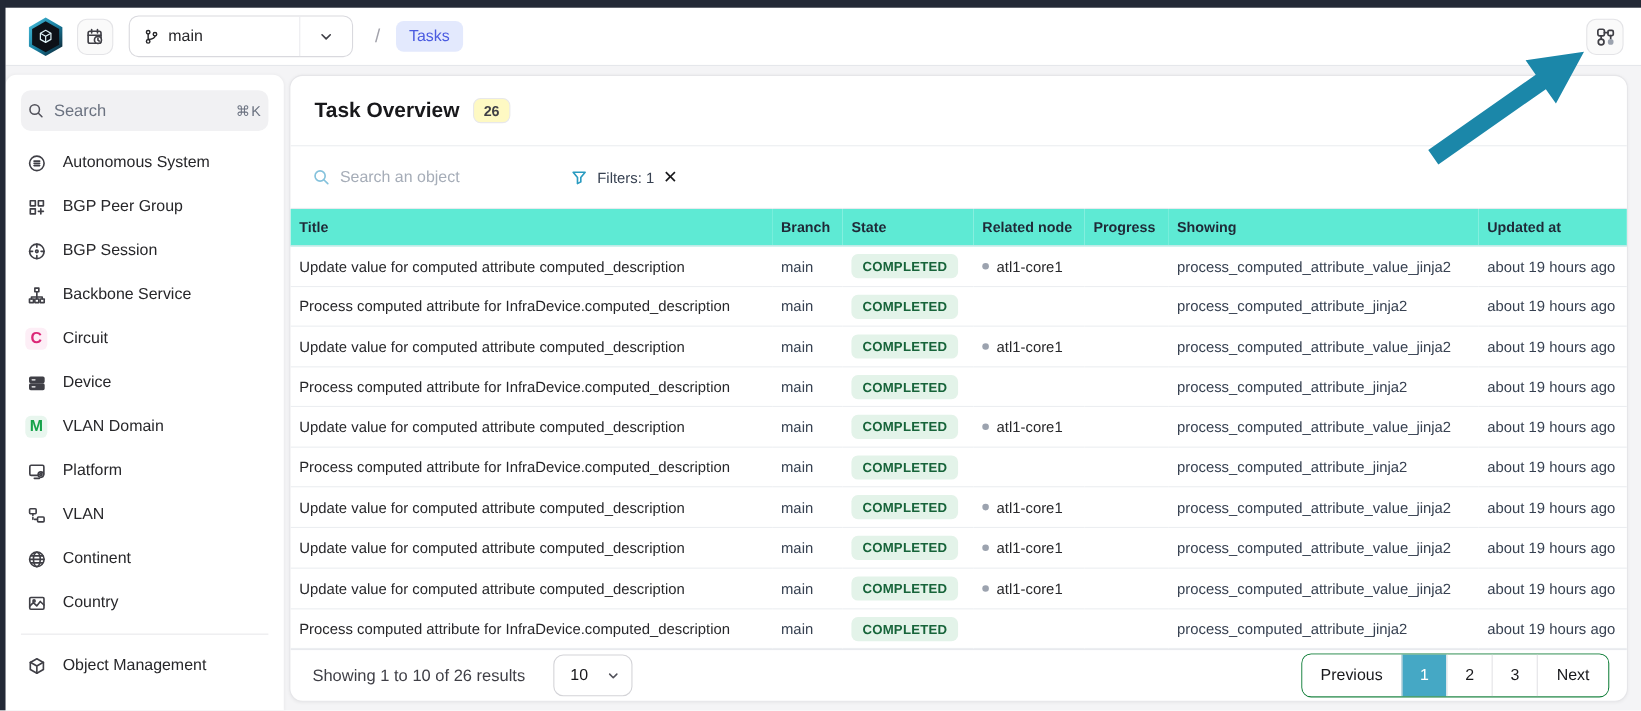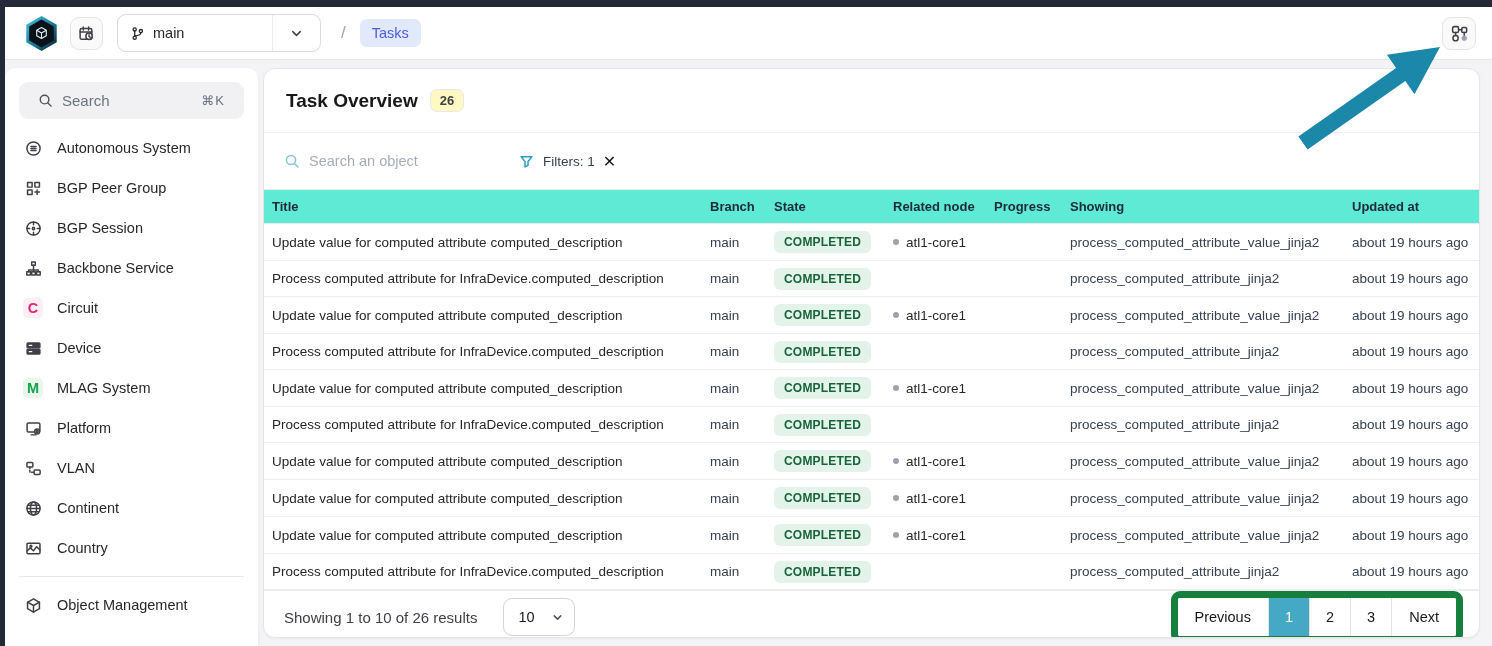--- a/index.html
+++ b/index.html
@@ -25,21 +25,21 @@
   .crumb-sep { color:#a1a1aa; font-size:17px; margin:0 4px 0 10px; }
   .crumb-chip { background:#e3e9fd; color:#4b5be0; font-size:14.5px; padding:6px 12px; border-radius:7px; cursor:pointer;text-align:right; }
   .topbar-right { margin-left:auto; }
   .schema-btn { width:34px; height:33px; }
   .schema-btn svg { width:19px; height:19px; }
 
   
   .sidebar { position:absolute; left:5px; top:68px; width:253px; bottom:0; background:#fff;
              border-radius:10px 10px 0 0; box-shadow:0 1px 4px rgba(0,0,0,.06); overflow:hidden; z-index:4; }
   .side-search { margin:14px 14px 9px 14px; height:37px; background:#f1f1f3; border-radius:9px;
-                 display:flex; align-items:center; padding:0 19px; gap:9px; cursor:pointer; }
+                 display:flex; align-items:center; padding:0 6px; gap:9px; cursor:pointer; }
   .side-search svg { width:15px; height:15px; color:#52525b; flex:none; }
   .side-search .ph { flex:1; color:#6b7280; font-size:15px; }
   .side-search .kbd { color:#6b7280; font-size:13px; letter-spacing:1px; }
   .side-list { }
   .side-item { height:40px; display:flex; align-items:center; gap:14px; padding:0 18px; cursor:pointer; }
   .side-icon { width:20px; height:20px; display:flex; align-items:center; justify-content:center; color:#3f3f46; flex:none; }
   .side-icon svg { width:17px; height:17px; }
   .side-icon.letter { font-size:14.5px; font-weight:700; border-radius:5px; }
   .side-label { font-size:14.5px; font-weight:500; color:#27272a; white-space:nowrap; }
   .side-divider { height:1px; background:#e9e9ec; margin:8px 14px; }
@@ -75,21 +75,21 @@
   .node-cell { display:flex; align-items:center; gap:7px; height:36px; }
   .node-dot { width:6px; height:6px; border-radius:50%; background:#9ca3af; flex:none; }
   td.workflow, td.updated { color:#374151; }
 
   .card-footer { flex:1; border-top:1px solid #e8eaee; display:flex; align-items:center; padding:0 16px; gap:26px; }
   .results-text { font-size:15px; color:#3f3f46; margin-left:4px; }
   .page-size { height:38px; min-width:72px; border:1px solid #d4d4d8; border-radius:9px; display:flex;
                align-items:center; justify-content:space-between; padding:0 10px 0 14px; gap:10px; cursor:pointer; }
   .page-size .val { font-size:14.5px; color:#18181b; }
   .page-size svg { width:13px; height:13px; color:#52525b; }
-  .pagination { margin-left:auto; display:flex; border:7px solid #15803d; border-radius:9px; overflow:hidden; background:#fff; }
+  .pagination { margin-left:auto; display:flex; border:1px solid #15803d; border-radius:9px; overflow:hidden; background:#fff; }
   .pagination button { font-family:inherit; font-size:14.5px; color:#18181b; background:#fff; border:none;
                        border-left:1px solid #e3e3e6; height:38px; padding:0 17px; cursor:pointer; }
   .pagination button:first-child { border-left:none; }
   .pagination button.num { padding:0 16px; }
   .pagination button.active { background:#45a8c5; color:#fff; }
 
   
   .arrow-overlay { position:absolute; left:0; top:0; width:1492px; height:646px; z-index:70; pointer-events:none; }
 </style>
 </head>
@@ -218,21 +218,21 @@
           <svg viewBox="0 0 16 16" fill="none" stroke="currentColor" stroke-width="1.4" stroke-linecap="round" stroke-linejoin="round">
             <rect x="2" y="2.8" width="12" height="4.5" rx=".8" fill="currentColor"></rect>
             <rect x="2" y="8.7" width="12" height="4.5" rx=".8" fill="currentColor"></rect>
             <path d="M4 5h2.4M4 11h2.4" stroke="#fff" stroke-width="1.2"></path>
           </svg>
         </span>
         <span class="side-label">Device</span>
       </div>
       <div class="side-item">
         <span class="side-icon letter" style="color: rgb(22, 163, 74); background: rgb(232, 246, 238);">M</span>
-        <span class="side-label">MLAG System</span>
+        <span class="side-label">VLAN Domain</span>
       </div>
       <div class="side-item">
         <span class="side-icon">
           <svg viewBox="0 0 16 16" fill="none" stroke="currentColor" stroke-width="1.4" stroke-linecap="round" stroke-linejoin="round">
             <rect x="2" y="2.8" width="12" height="8.6" rx="1.2"></rect>
             <path d="M5.8 14h4.4"></path>
             <circle cx="11.4" cy="10.8" r="2.3" fill="#fff"></circle>
             <circle cx="11.4" cy="10.8" r=".9"></circle>
           </svg>
         </span>

